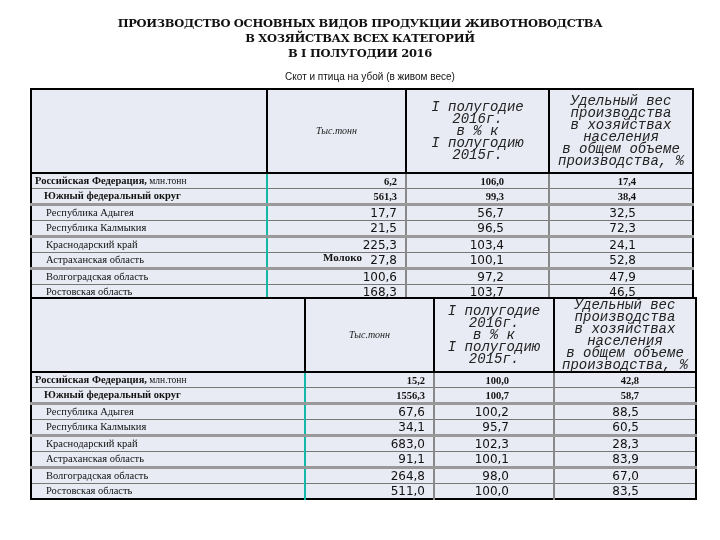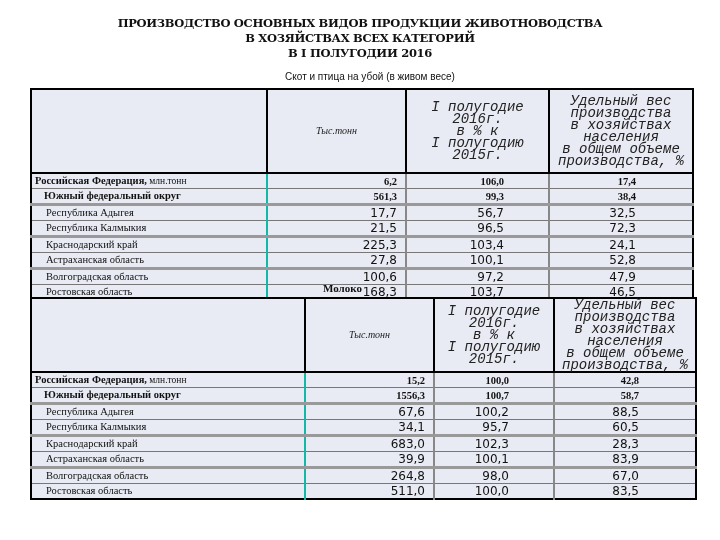--- a/index.html
+++ b/index.html
@@ -104,21 +104,21 @@
       </tr>
       <tr>
         <td class="name indent2 "><span>Ростовская область</span><span class="unit"></span></td>
         <td class="num-sans">168,3</td>
         <td class="c2 num-sans">103,7</td>
         <td class="c3 num-sans">46,5</td>
       </tr>
     </tbody>
 </table>
 
-<div class="section-label" style="left:323px; top:282px;">Молоко</div>
+<div class="section-label" style="left:323px; top:251px;">Молоко</div>
 
 <table class="data" id="t2" style="left:30px; top:297px; width:665px;">
   <colgroup>
       <col style="width:274px">
       <col style="width:129px">
       <col style="width:120px">
       <col style="width:142px">
     </colgroup>
   <thead>
     <tr style="height:70px;">
@@ -160,21 +160,21 @@
         <td class="c3 num-sans">60,5</td>
       </tr>
       <tr>
         <td class="name indent2 "><span>Краснодарский край</span><span class="unit"></span></td>
         <td class="num-sans">683,0</td>
         <td class="c2 num-sans">102,3</td>
         <td class="c3 num-sans">28,3</td>
       </tr>
       <tr class="sep">
         <td class="name indent2 "><span>Астраханская область</span><span class="unit"></span></td>
-        <td class="num-sans">39,9</td>
+        <td class="num-sans">91,1</td>
         <td class="c2 num-sans">100,1</td>
         <td class="c3 num-sans">83,9</td>
       </tr>
       <tr>
         <td class="name indent2 "><span>Волгоградская область</span><span class="unit"></span></td>
         <td class="num-sans">264,8</td>
         <td class="c2 num-sans">98,0</td>
         <td class="c3 num-sans">67,0</td>
       </tr>
       <tr>

